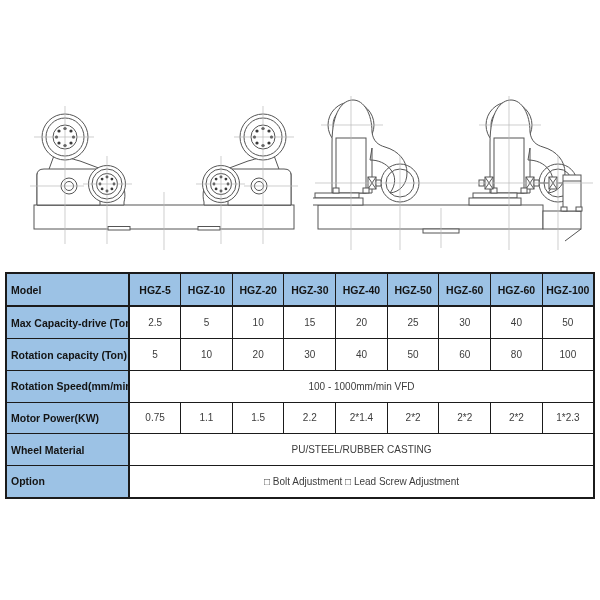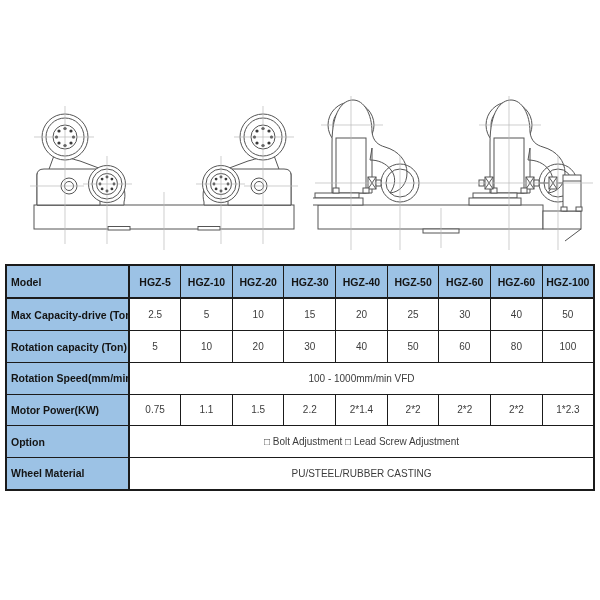--- a/index.html
+++ b/index.html
@@ -7,21 +7,21 @@
     width:600px;height:600px;position:relative;background:#ffffff;
     font-family:"Liberation Sans", sans-serif;overflow:hidden;
   }
   .drawing{position:absolute;}
   svg .ln{stroke:#555;stroke-width:1;fill:none;}
   svg .wh{fill:#ffffff;}
   svg .cl{stroke:#b9b9b9;stroke-width:0.7;fill:none;}
   svg .bolt{fill:#3a3a3a;stroke:none;}
 
   table.spec{
-    position:absolute;left:5px;top:264px;width:590px;height:227px;
+    position:absolute;left:5px;top:272px;width:590px;height:227px;
     border-collapse:collapse;table-layout:fixed;
     border:2px solid #1b1b1b;
   }
   table.spec td{
     border:1px solid #1b1b1b;
     text-align:center;vertical-align:middle;
     font-size:10px;color:#3c3c3c;
     padding:0 1px;white-space:nowrap;overflow:hidden;
     height:20px;
   }
@@ -205,21 +205,21 @@
         <td>1.1</td>
         <td>1.5</td>
         <td>2.2</td>
         <td>2*1.4</td>
         <td>2*2</td>
         <td>2*2</td>
         <td>2*2</td>
         <td>1*2.3</td>
       </tr>
       <tr>
+        <td class="lbl">Wheel Material</td>
+        <td colspan="9">PU/STEEL/RUBBER CASTING</td>
+      </tr>
+      <tr>
         <td class="lbl">Option</td>
         <td colspan="9">□ Bolt Adjustment □ Lead Screw Adjustment</td>
       </tr>
-      <tr>
-        <td class="lbl">Wheel Material</td>
-        <td colspan="9">PU/STEEL/RUBBER CASTING</td>
-      </tr>
     </tbody>
 </table>
 
 </body></html>

